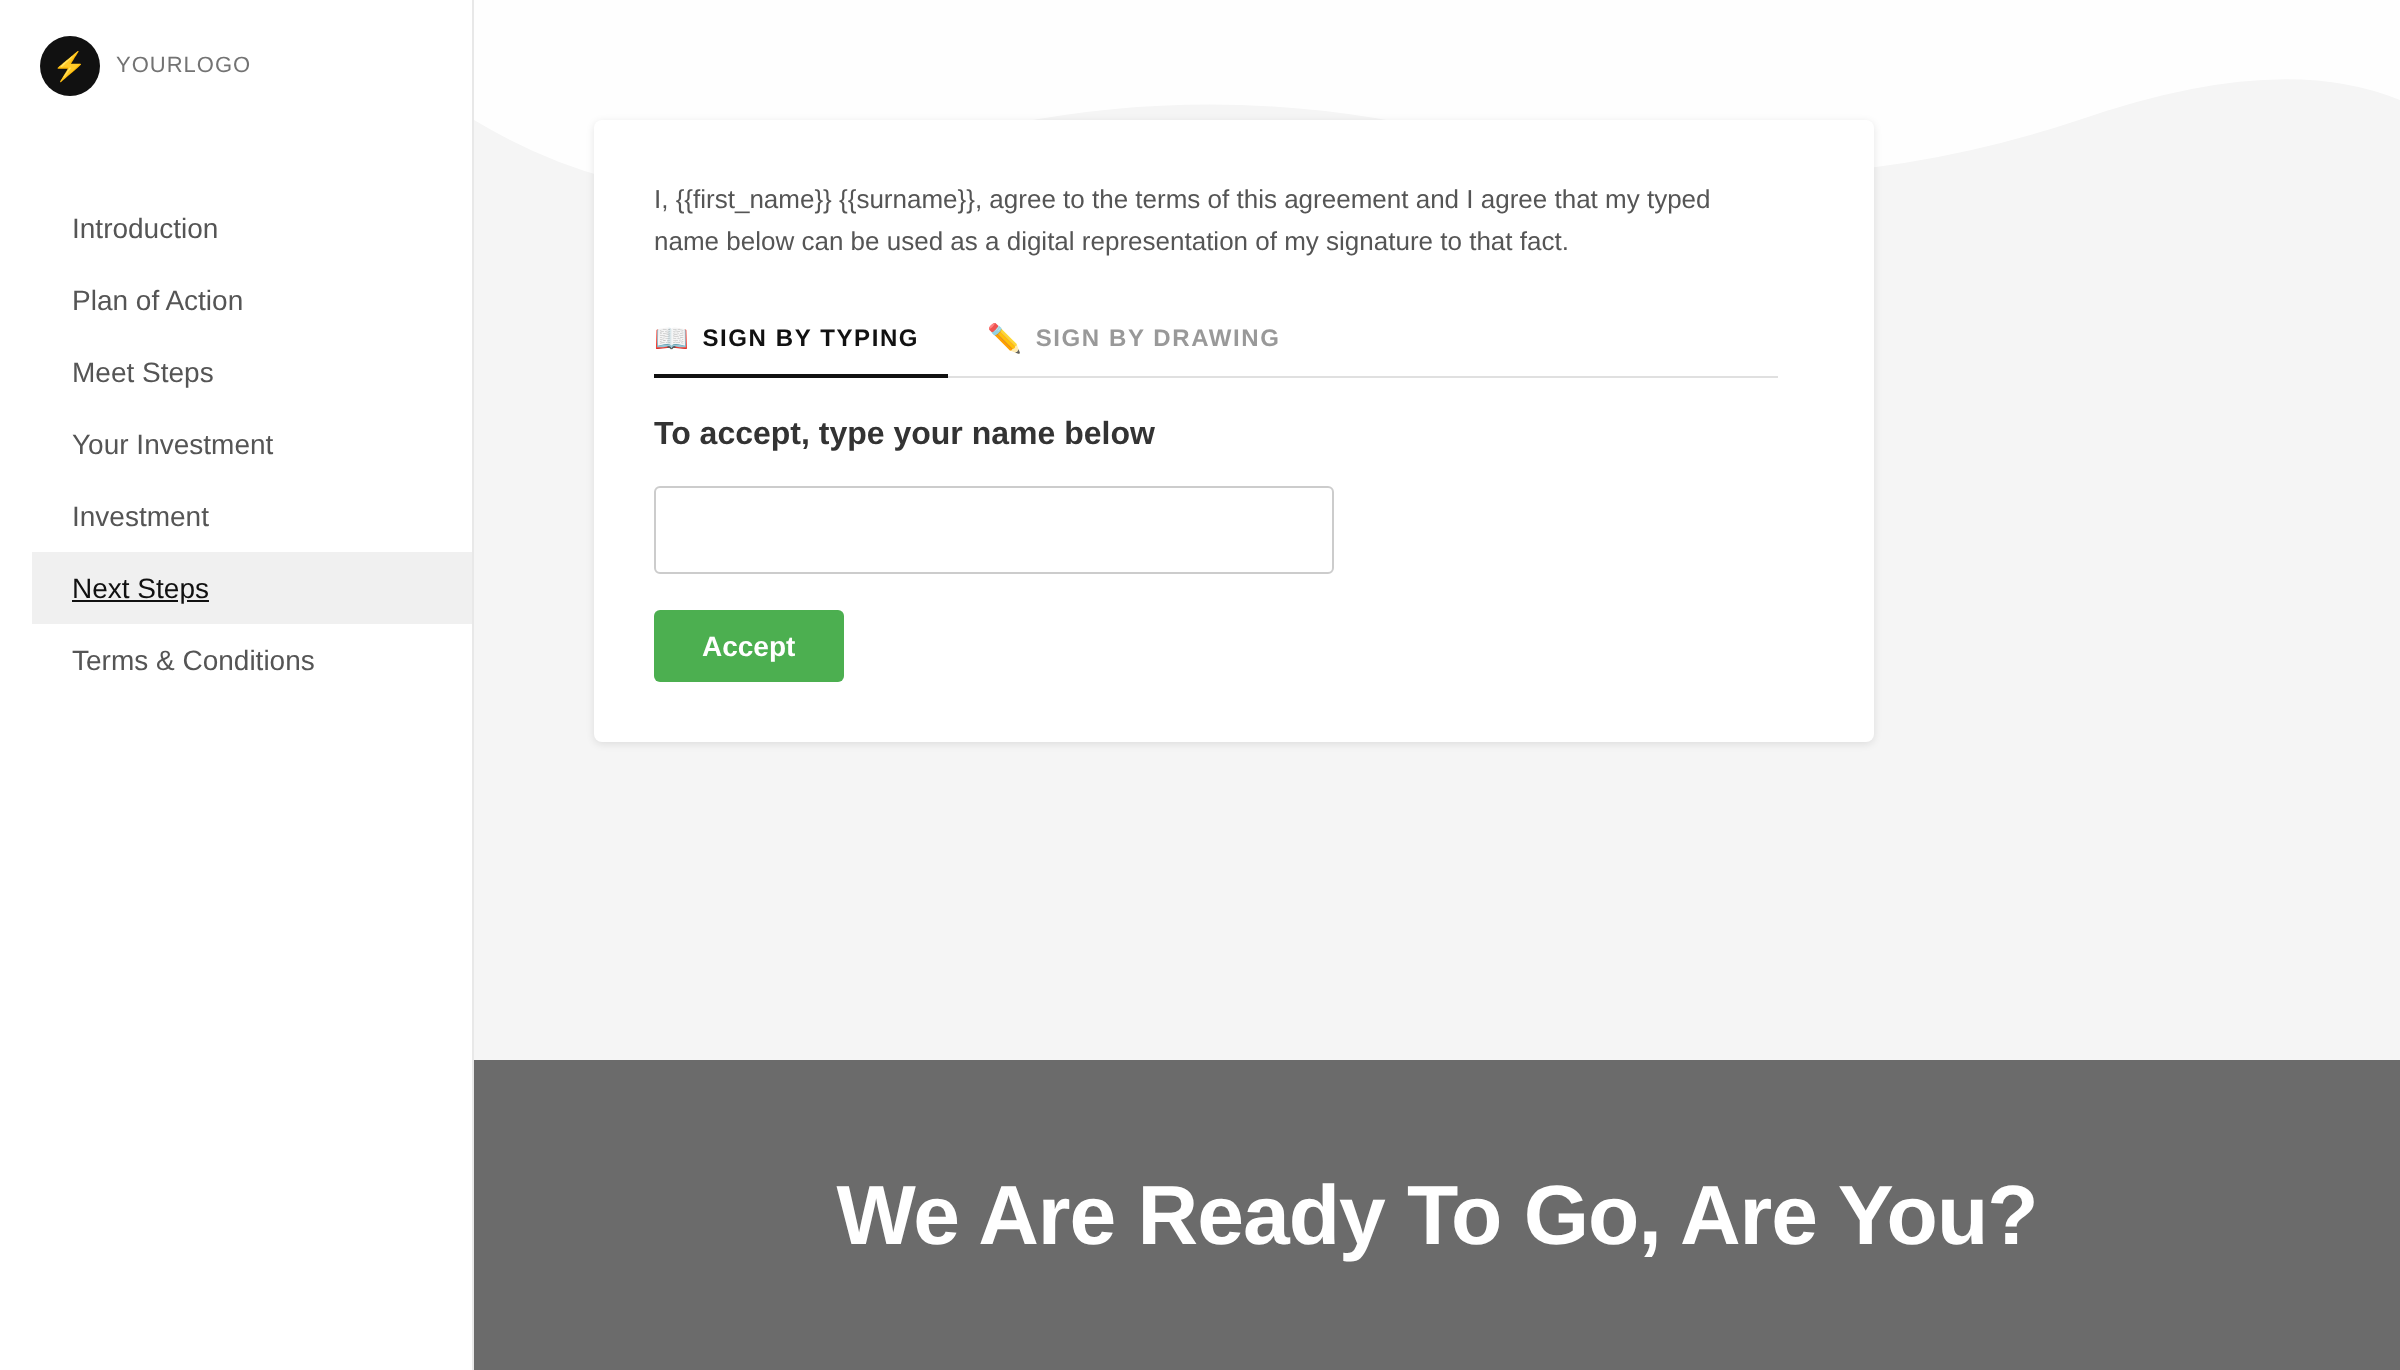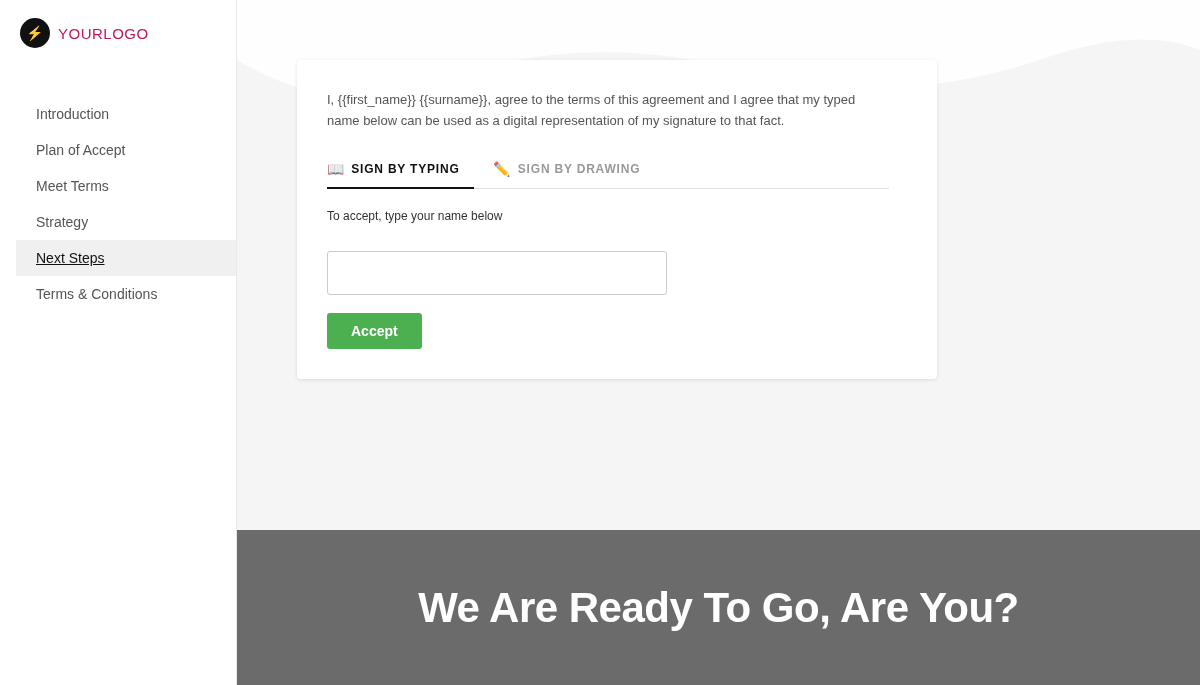--- a/index.html
+++ b/index.html
@@ -30,23 +30,23 @@
       background: #111;
       border-radius: 50%;
       display: flex;
       align-items: center;
       justify-content: center;
       color: white;
       font-size: 14px;
     }
 
     .logo-text {
-      font-size: 15px;
+      font-size: 11px;
       font-weight: 700;
-      color: #be185d;
+      color: #737373;
       letter-spacing: 0.5px;
       text-transform: uppercase;
     }
 
     .logo-text span { font-weight: 400; }
 
     .nav-list {
       list-style: none;
       margin-top: 30px;
     }
@@ -142,24 +142,24 @@
     .tab.active {
       color: #111;
       border-bottom: 2px solid #111;
     }
 
     .tab-icon {
       font-size: 14px;
     }
 
     .sign-label {
-      font-size: 12px;
-      font-weight: 400;
+      font-size: 16px;
+      font-weight: 700;
       color: #333;
-      margin-bottom: 28px;
+      margin-bottom: 16px;
     }
 
     .name-input {
       width: 340px;
       height: 44px;
       border: 1px solid #ccc;
       border-radius: 3px;
       padding: 0 10px;
       font-size: 14px;
       display: block;
@@ -207,23 +207,24 @@
     <div class="logo-icon">
       <span>⚡</span>
     </div>
     <div class="logo-text">
       <span>YOUR</span><span>LOGO</span>
     </div>
   </div>
 
   <ul class="nav-list">
     <li class="nav-item">Introduction</li>
-    <li class="nav-item">Plan of Accept</li>
-    <li class="nav-item">Meet Terms</li>
-    <li class="nav-item">Strategy</li>
+    <li class="nav-item">Plan of Action</li>
+    <li class="nav-item">Meet Steps</li>
+    <li class="nav-item">Your Investment</li>
+    <li class="nav-item">Investment</li>
     <li class="nav-item active">Next Steps</li>
     <li class="nav-item">Terms &amp; Conditions</li>
   </ul>
 </aside>
 
 <main class="main">
   <div class="wave-bg">
 
     <svg class="wave-svg" viewBox="0 0 960 120" preserveAspectRatio="none" xmlns="http://www.w3.org/2000/svg">
       <path d="M0,0 L0,60 Q100,120 200,80 Q350,30 500,70 Q650,110 800,60 Q900,25 960,50 L960,0 Z" fill="#ffffff" opacity="0.9"></path>

